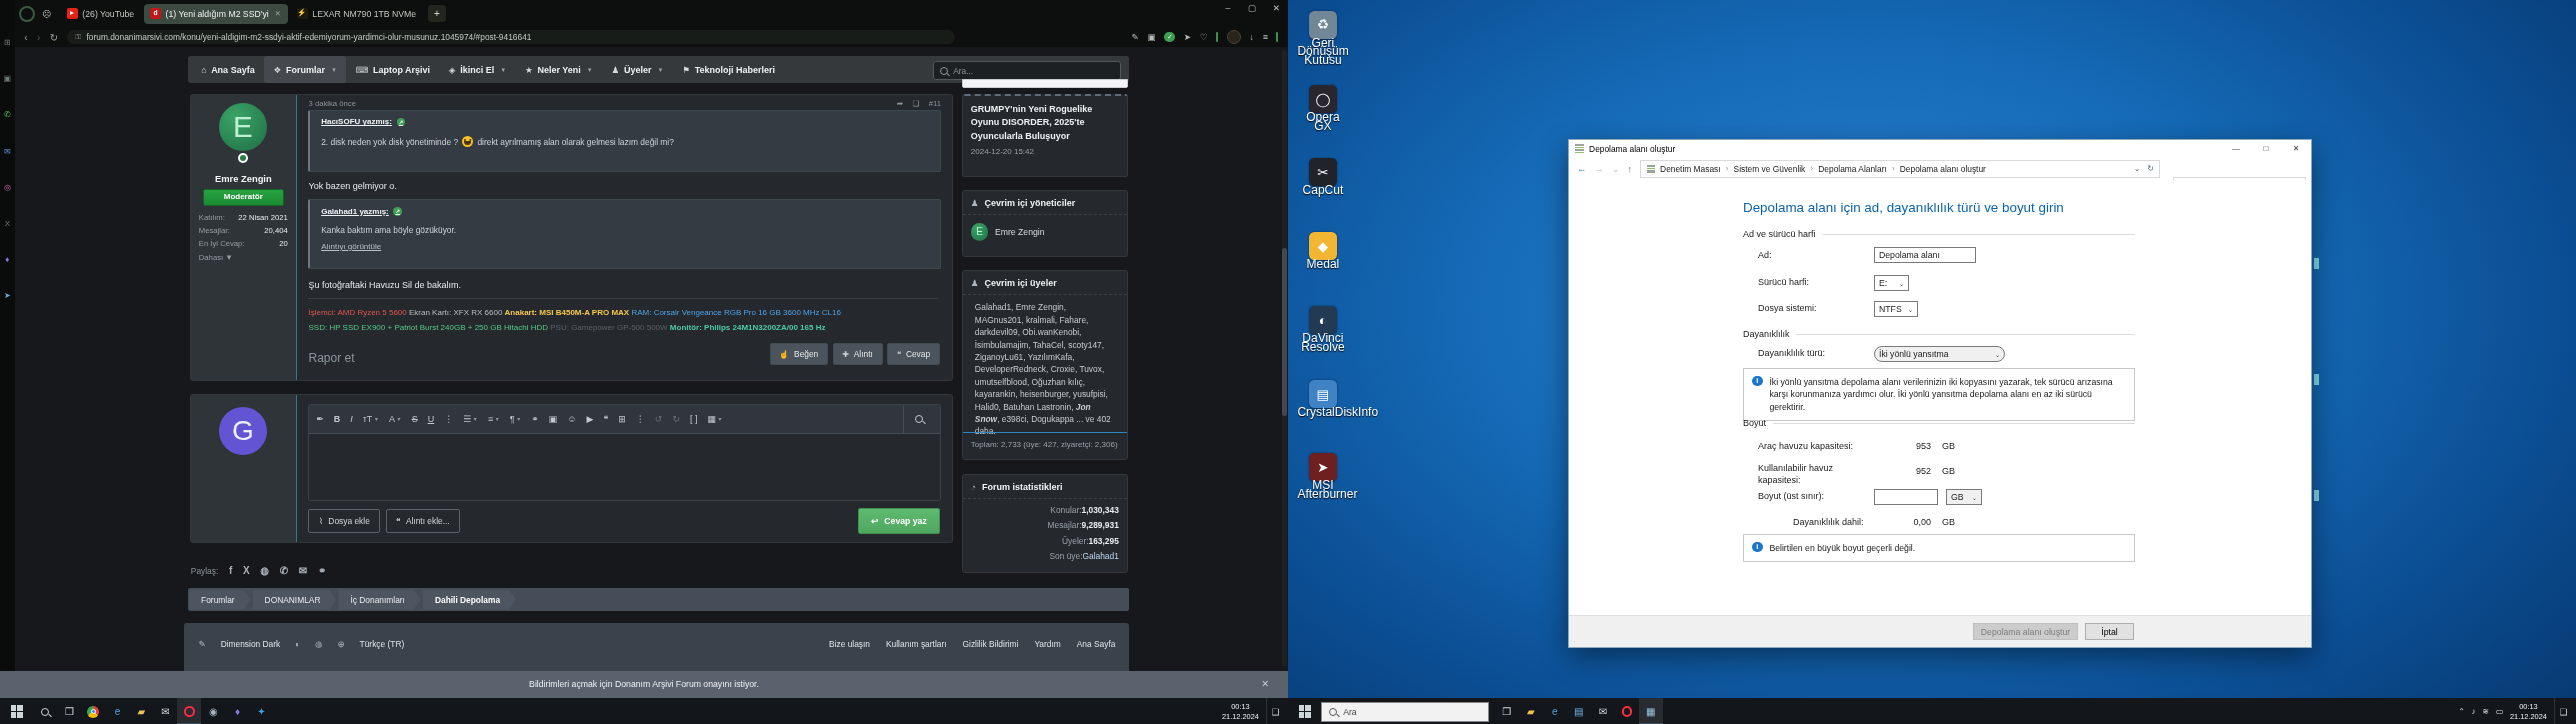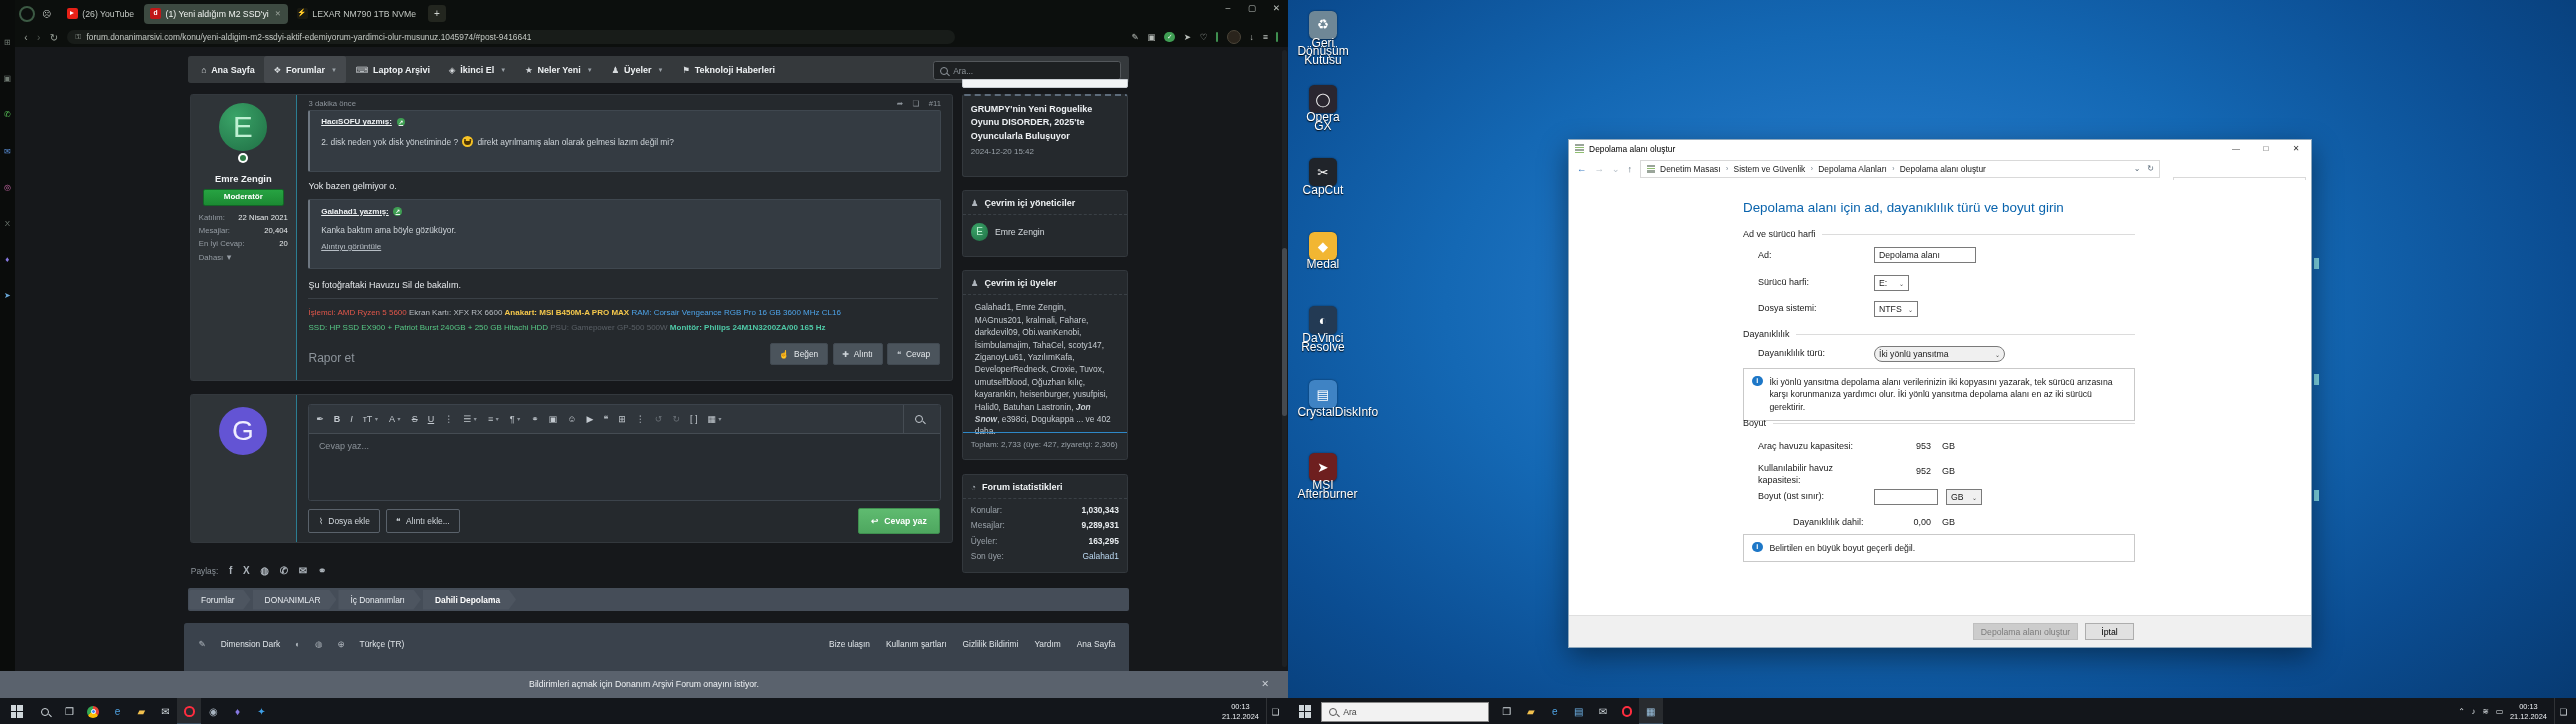--- a/index.html
+++ b/index.html
@@ -135,21 +135,21 @@
   #staff-row{display:flex;align-items:center;gap:6.7px;padding:8px;}
   #staff-av{width:17.4px;height:17.4px;border-radius:50%;background:radial-gradient(circle at 35% 30%,#3aa468,#1f6e44);color:#bef0d2;text-align:center;line-height:17.4px;font-size:10px;}
   #staff-name{color:#d6dbdf;font-size:8.7px;}
   #sw-members{top:223px;height:190px;}
   #members-text{padding:6px 12px 0;color:#c6ccd1;font-size:8.4px;line-height:12.4px;}
   #members-text b{font-style:italic;}
   #members-sep{position:absolute;left:0;right:0;top:161px;height:1.3px;background:#2e88c8;}
   #members-total{position:absolute;left:8px;top:169px;color:#99a1a8;font-size:8px;}
   #sw-stats{top:427px;height:99px;}
   #stat-rows{padding:5.4px 8px 0;}
-  .strow{display:flex;justify-content:space-between;margin-bottom:5.4px;font-size:8.4px;}
+  .strow{display:flex;justify-content:flex-end;margin-bottom:5.4px;font-size:8.4px;}
   .strow .sl{color:#99a1a8;} .strow .sv{color:#e9edf0;font-weight:bold;}
   .strow .sv.link{color:#bcd9f2;font-weight:normal;}
   
   .taskbar{position:absolute;left:0;top:698px;width:1288px;height:27px;background:#13161b;display:flex;align-items:center;}
   .winlogo{display:grid;grid-template-columns:5.4px 5.4px;grid-template-rows:5.4px 5.4px;gap:1.3px;margin:0 10.7px;}
   .winlogo i{background:#cfd6da;}
   .tbi{width:24px;height:27px;display:flex;align-items:center;justify-content:center;color:#cfd6da;font-size:10px;position:relative;}
   .tbi.active{background:rgba(255,255,255,.09);box-shadow:inset 0 -1.3px 0 #76b9ed;}
   .ball{width:12px;height:12px;border-radius:50%;}
   .ball-chrome{background:conic-gradient(#ea4335 0 120deg,#fbbc05 0 240deg,#34a853 0 360deg);position:relative;}
@@ -423,21 +423,20 @@
               <span class="edi">⊞</span>
               <span class="edi">⋮</span>
               <span class="edi dim">↺</span>
               <span class="edi dim">↻</span>
               <span class="edi">[ ]</span>
               <span class="edi">▦<span class="c">▼</span></span>
               <span id="ed-preview">
                 <span class="mag"></span>
               </span>
             </div>
-          <div id="ed-body">Cevap yaz...</div>
         </div>
         <div id="ed-buttons">
           <div class="edbtn">
             <span>⌇</span>
             <span>Dosya ekle</span>
           </div>
           <div class="edbtn">
             <span>❝</span>
             <span>Alıntı ekle...</span>
           </div>

